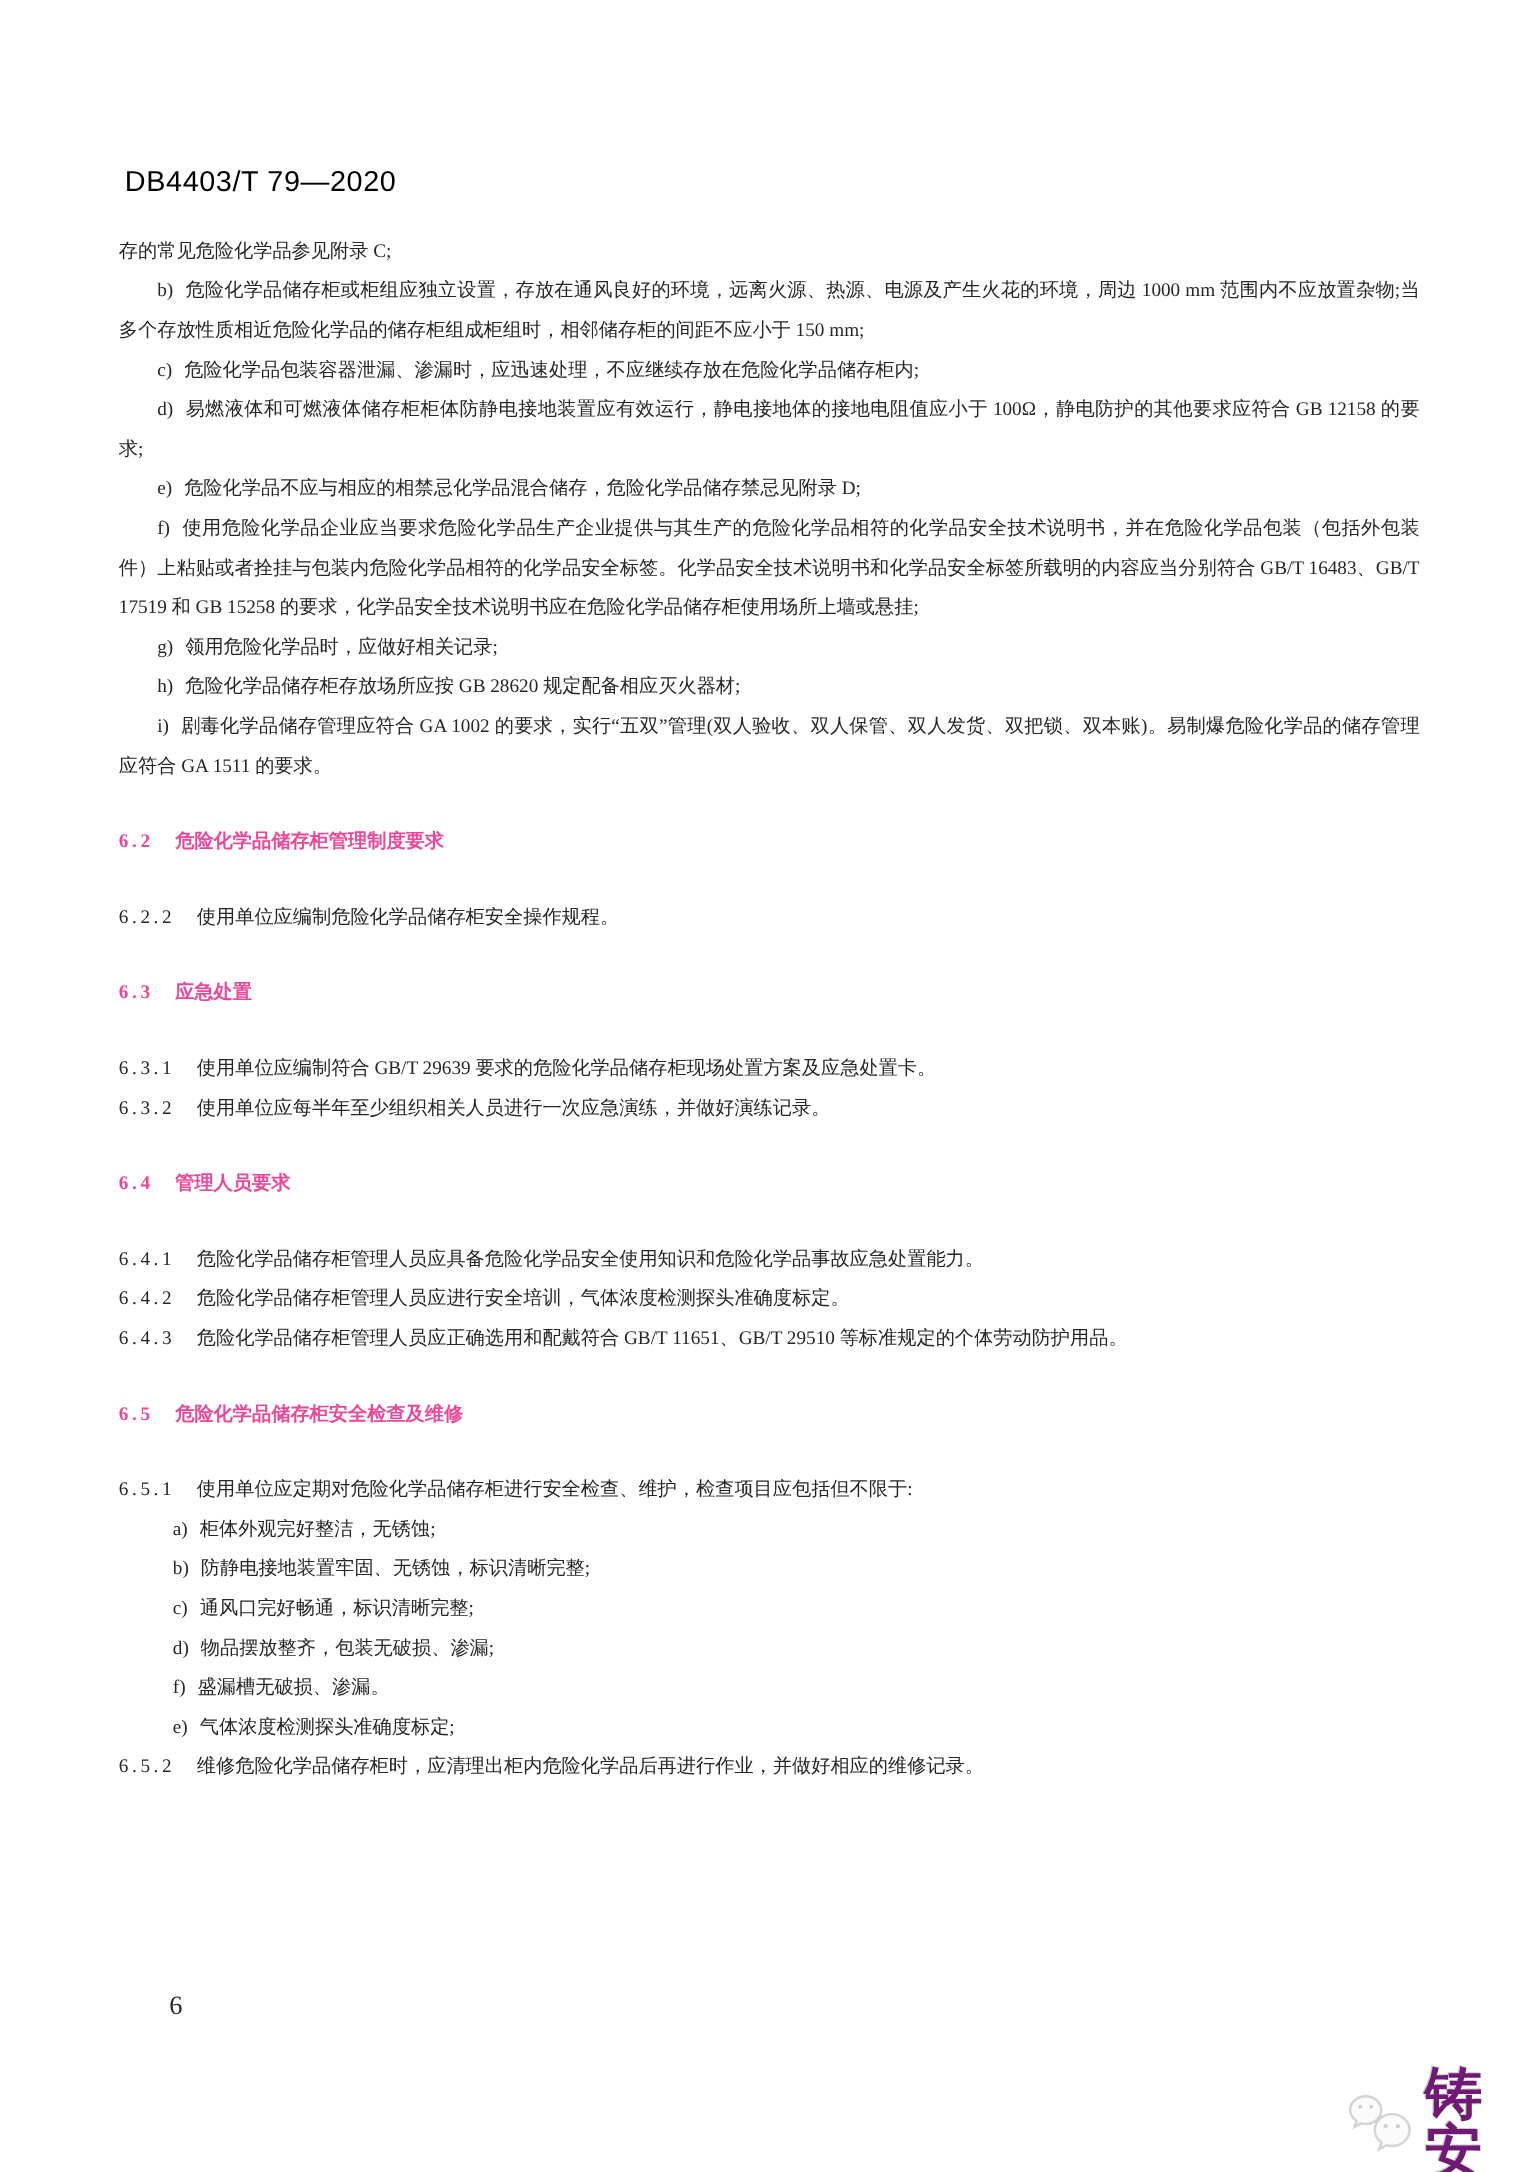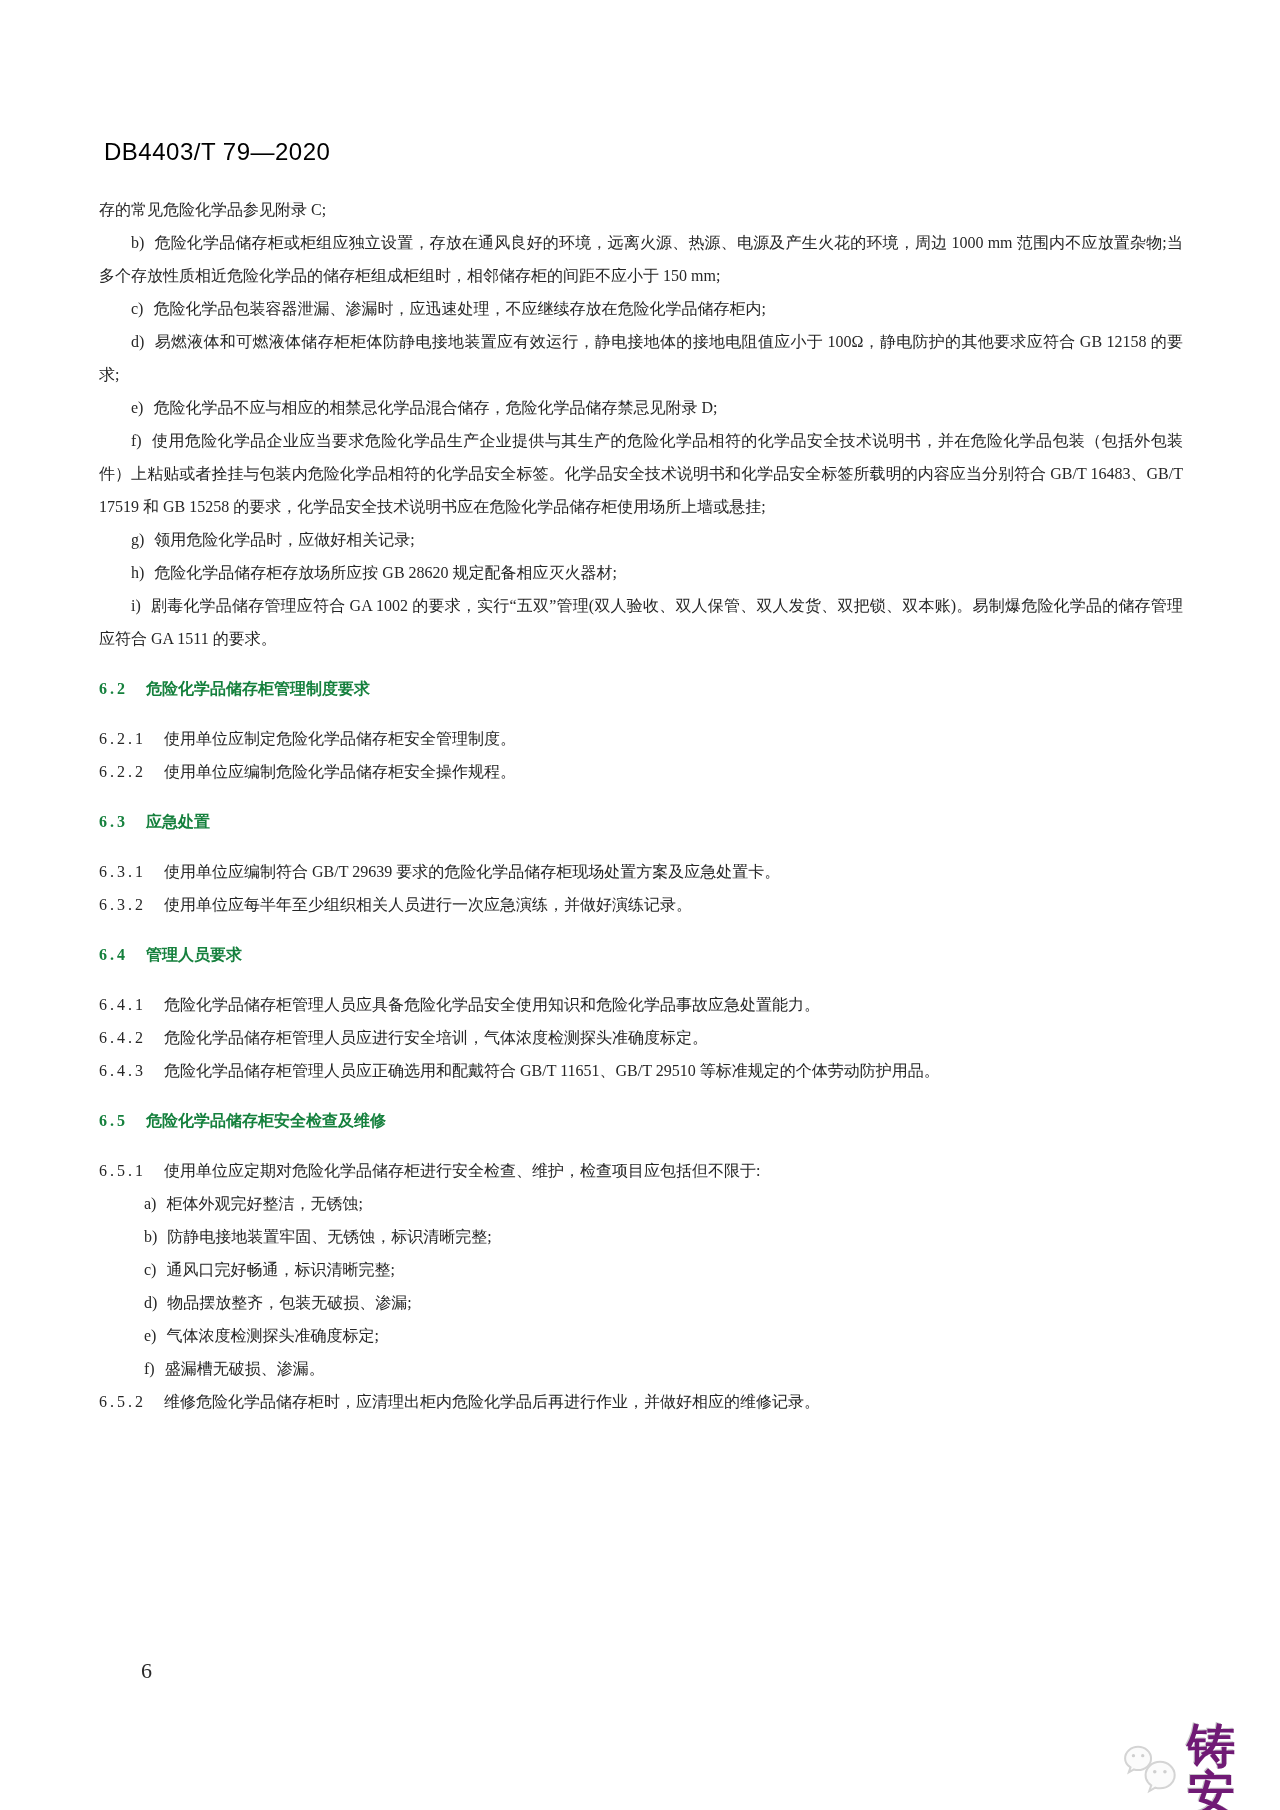--- a/index.html
+++ b/index.html
@@ -21,23 +21,23 @@
     position:absolute;left:99px;top:193px;width:1084px;
     font-size:16px;line-height:33px;
     text-align:justify;
   }
   .doc-body p{margin:0;padding:0;}
   p.para{color:#262626;}
   p.item{text-indent:2em;}
   p.list{padding-left:45px;text-align:left;}
   p.heading{
     font-weight:700;
-    margin:17px 0;
+    margin:30px 0;
     text-align:left;
-    color:#15803d;
+    color:#ec4899;
   }
   .marker{margin-right:10px;}
   .cnum,.hnum{letter-spacing:3px;margin-right:18px;white-space:nowrap;}
   .page-number{
     position:absolute;left:141px;top:1658px;
     font-size:22px;color:#2a2a2a;
   }
   .watermark{
     position:absolute;left:1120px;top:1722px;
     display:flex;align-items:center;gap:8px;
@@ -63,37 +63,36 @@
       <p class="para cont">存的常见危险化学品参见附录 C;</p>
       <p class="para item"><span class="marker">b)</span><span>危险化学品储存柜或柜组应独立设置，存放在通风良好的环境，远离火源、热源、电源及产生火花的环境，周边 1000 mm 范围内不应放置杂物;当多个存放性质相近危险化学品的储存柜组成柜组时，相邻储存柜的间距不应小于 150 mm;</span></p>
       <p class="para item"><span class="marker">c)</span><span>危险化学品包装容器泄漏、渗漏时，应迅速处理，不应继续存放在危险化学品储存柜内;</span></p>
       <p class="para item"><span class="marker">d)</span><span>易燃液体和可燃液体储存柜柜体防静电接地装置应有效运行，静电接地体的接地电阻值应小于 100Ω，静电防护的其他要求应符合 GB 12158 的要求;</span></p>
       <p class="para item"><span class="marker">e)</span><span>危险化学品不应与相应的相禁忌化学品混合储存，危险化学品储存禁忌见附录 D;</span></p>
       <p class="para item"><span class="marker">f)</span><span>使用危险化学品企业应当要求危险化学品生产企业提供与其生产的危险化学品相符的化学品安全技术说明书，并在危险化学品包装（包括外包装件）上粘贴或者拴挂与包装内危险化学品相符的化学品安全标签。化学品安全技术说明书和化学品安全标签所载明的内容应当分别符合 GB/T 16483、GB/T 17519 和 GB 15258 的要求，化学品安全技术说明书应在危险化学品储存柜使用场所上墙或悬挂;</span></p>
       <p class="para item"><span class="marker">g)</span><span>领用危险化学品时，应做好相关记录;</span></p>
       <p class="para item"><span class="marker">h)</span><span>危险化学品储存柜存放场所应按 GB 28620 规定配备相应灭火器材;</span></p>
       <p class="para item"><span class="marker">i)</span><span>剧毒化学品储存管理应符合 GA 1002 的要求，实行“五双”管理(双人验收、双人保管、双人发货、双把锁、双本账)。易制爆危险化学品的储存管理应符合 GA 1511 的要求。</span></p>
       <p class="para heading"><span class="hnum">6.2</span><span>危险化学品储存柜管理制度要求</span></p>
-      <p class="para clause"><span class="cnum">6.2.1</span><span>使用单位应制定危险化学品储存柜安全管理制度。</span></p>
       <p class="para clause"><span class="cnum">6.2.2</span><span>使用单位应编制危险化学品储存柜安全操作规程。</span></p>
       <p class="para heading"><span class="hnum">6.3</span><span>应急处置</span></p>
       <p class="para clause"><span class="cnum">6.3.1</span><span>使用单位应编制符合 GB/T 29639 要求的危险化学品储存柜现场处置方案及应急处置卡。</span></p>
       <p class="para clause"><span class="cnum">6.3.2</span><span>使用单位应每半年至少组织相关人员进行一次应急演练，并做好演练记录。</span></p>
       <p class="para heading"><span class="hnum">6.4</span><span>管理人员要求</span></p>
       <p class="para clause"><span class="cnum">6.4.1</span><span>危险化学品储存柜管理人员应具备危险化学品安全使用知识和危险化学品事故应急处置能力。</span></p>
       <p class="para clause"><span class="cnum">6.4.2</span><span>危险化学品储存柜管理人员应进行安全培训，气体浓度检测探头准确度标定。</span></p>
       <p class="para clause"><span class="cnum">6.4.3</span><span>危险化学品储存柜管理人员应正确选用和配戴符合 GB/T 11651、GB/T 29510 等标准规定的个体劳动防护用品。</span></p>
       <p class="para heading"><span class="hnum">6.5</span><span>危险化学品储存柜安全检查及维修</span></p>
       <p class="para clause"><span class="cnum">6.5.1</span><span>使用单位应定期对危险化学品储存柜进行安全检查、维护，检查项目应包括但不限于:</span></p>
       <p class="para list"><span class="marker">a)</span><span>柜体外观完好整洁，无锈蚀;</span></p>
       <p class="para list"><span class="marker">b)</span><span>防静电接地装置牢固、无锈蚀，标识清晰完整;</span></p>
       <p class="para list"><span class="marker">c)</span><span>通风口完好畅通，标识清晰完整;</span></p>
       <p class="para list"><span class="marker">d)</span><span>物品摆放整齐，包装无破损、渗漏;</span></p>
+      <p class="para list"><span class="marker">f)</span><span>盛漏槽无破损、渗漏。</span></p>
       <p class="para list"><span class="marker">e)</span><span>气体浓度检测探头准确度标定;</span></p>
-      <p class="para list"><span class="marker">f)</span><span>盛漏槽无破损、渗漏。</span></p>
       <p class="para clause"><span class="cnum">6.5.2</span><span>维修危险化学品储存柜时，应清理出柜内危险化学品后再进行作业，并做好相应的维修记录。</span></p>
     </div>
 
   <div class="page-number">6</div>
 
   <div class="watermark">
     <svg class="wm-icon" width="64" height="56" viewBox="0 0 64 56" xmlns="http://www.w3.org/2000/svg">
 
       <g stroke="#d4d4d4" stroke-width="2.2" fill="#fbfbfb">
         <path d="M33.5 15.5c0 7-6.3 12.5-14 12.5-1.5 0-3-.2-4.4-.6l-5.6 3.1 1.8-5.3C8.2 23 5.5 19.5 5.5 15.5 5.5 8.6 11.8 3 19.5 3s14 5.6 14 12.5z"></path>

